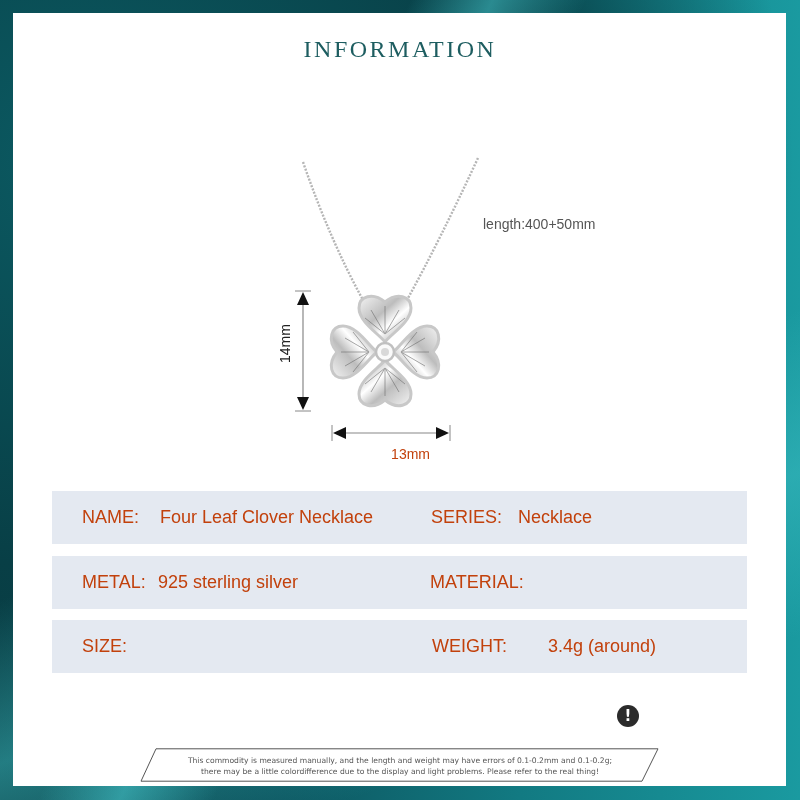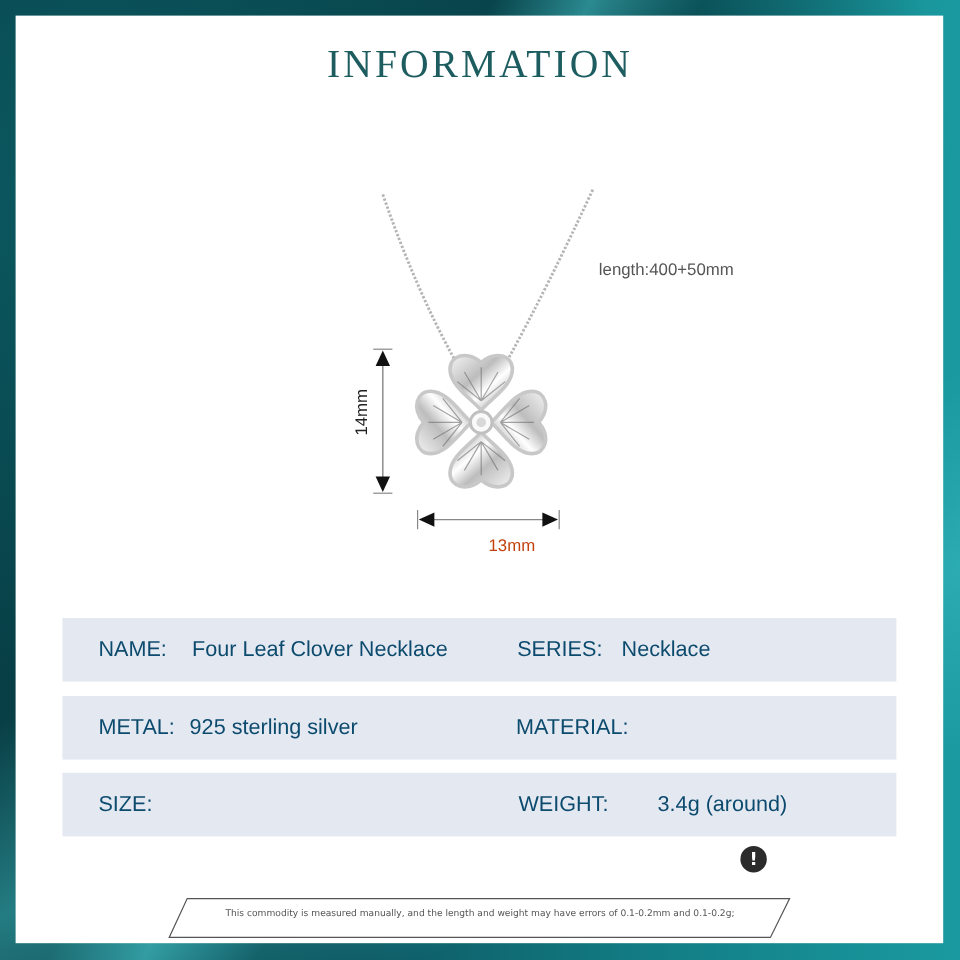--- a/index.html
+++ b/index.html
@@ -15,40 +15,40 @@
         radial-gradient(ellipse at 10% 20%, #0b5a62 0%, #083f46 45%, transparent 70%),
         linear-gradient(90deg, #0a3a40 0%, #0d5660 35%, #127a82 65%, #1a9aa0 100%);
     }
     .panel {
       position: absolute; left: 13px; top: 13px; width: 773px; height: 773px;
       background: #ffffff;
     }
     .title {
       position: absolute; left: 0; width: 800px; top: 36px; text-align: center;
       font-family: "Liberation Serif", "DejaVu Serif", serif;
-      font-size: 33px; letter-spacing: 2.5px; color: #1d5d60;
+      font-size: 24px; letter-spacing: 2.5px; color: #1d5d60;
     }
-    .product { position: absolute; left: 16px; top: 0; width: 654px; height: 480px; }
+    .product { position: absolute; left: 0; top: 0; width: 654px; height: 480px; }
     .label-len {
       position: absolute; left: 483px; top: 216px;
       font-family: "Liberation Sans", sans-serif; font-size: 14px; color: #555;
     }
     .dim-v {
       position: absolute; left: 268px; top: 338px; width: 34px;
       transform: rotate(-90deg); transform-origin: center;
       font-family: "Liberation Sans", sans-serif; font-size: 14px; color: #222; text-align: center;
     }
     .dim-h {
       position: absolute; left: 352px; top: 446px; width: 78px; text-align: right;
       font-family: "Liberation Sans", sans-serif; font-size: 14px; color: #c2410c;
     }
     .row {
       position: absolute; left: 52px; width: 695px; height: 53px;
       background: #e4e9f1;
-      font-family: "Liberation Sans", sans-serif; font-size: 18px; color: #0c4a6e; margin-top: 24px;
+      font-family: "Liberation Sans", sans-serif; font-size: 18px; color: #c2410c;
     }
     .row span { position: absolute; top: 16px; white-space: nowrap; }
     .disclaimer {
       position: absolute; left: 140px; top: 748px; width: 520px; height: 34px;
     }
     .disclaimer svg { position: absolute; left: 0; top: 0; }
     .disc-text {
       position: absolute; left: 0; top: 7px; width: 520px; text-align: center;
       font-family: "DejaVu Sans", sans-serif; font-size: 7.6px; line-height: 11px; color: #555;
     }
@@ -135,15 +135,16 @@
   <span style="left:380px;">WEIGHT:</span>
   <span style="left:496px;text-align:center;">3.4g (around)</span>
 </div>
 
 <div class="disclaimer">
   <svg width="520" height="34" viewBox="0 0 520 34">
     <polygon points="16,0.8 518,0.8 502,33.2 1,33.2" fill="none" stroke="#555" stroke-width="1"></polygon>
   </svg>
   <div class="disc-text">
     <div>This commodity is measured manually, and the length and weight may have errors of 0.1-0.2mm and 0.1-0.2g;</div>
+    <div>there may be a little colordifference due to the display and light problems. Please refer to the real thing!</div>
   </div>
 </div>
 <div class="warn">!</div>
 
 </body></html>

